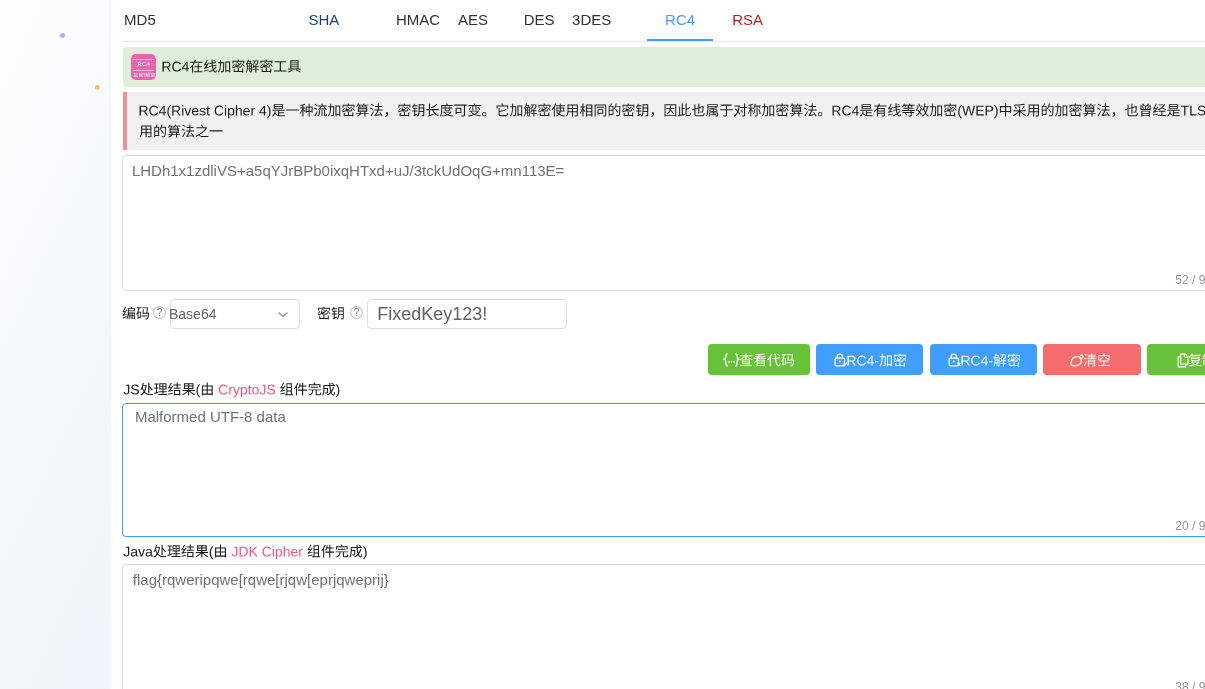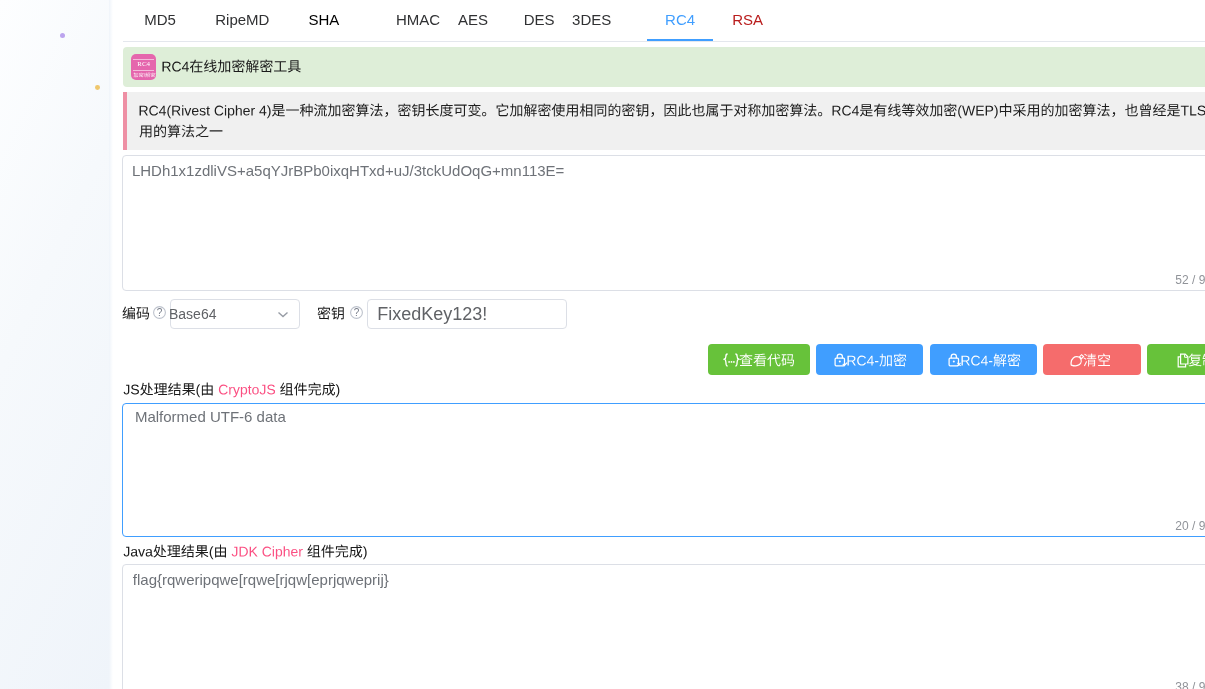--- a/index.html
+++ b/index.html
@@ -4,23 +4,22 @@
 html,body{background:#fff}
 body{font-family:"Liberation Sans",sans-serif}
 #c{position:relative;width:1205px;height:689px;overflow:hidden;background:#fff}
 .abs{position:absolute}
 </style></head><body>
 <div id="c">
 <div class="abs" style="left:0;top:0;width:109px;height:689px;background:linear-gradient(115deg,#fdfeff 0%,#f6f9fc 40%,#eff4fa 100%)"></div>
 <div class="abs" style="left:109px;top:0;width:4px;height:689px;background:linear-gradient(90deg,#eff4fa,#ffffff)"></div>
 <div class="abs" style="left:59.7px;top:33.1px;width:5.4px;height:5.4px;border-radius:50%;background:#bca4ee"></div>
 <div class="abs" style="left:94.9px;top:85.4px;width:4.8px;height:4.8px;border-radius:50%;background:#efc76d"></div>
-<div style="position:absolute;left:124.1px;top:0;width:72px;height:40px;line-height:39px;text-align:center;font-size:15px;color:#303133">MD5</div>
-    <div style="position:absolute;left:196.1px;top:0;width:92.5px;height:40px;line-height:39px;text-align:center;font-size:15px;color:#303133">RipeMD</div>
-    <div style="position:absolute;left:288.6px;top:0;width:70.5px;height:40px;line-height:39px;text-align:center;font-size:15px;color:#000000">SHA</div>
+<div style="position:absolute;left:124.1px;top:0;width:72px;height:40px;line-height:39px;font-size:15px;color:#303133">MD5</div>
+    <div style="position:absolute;left:288.6px;top:0;width:70.5px;height:40px;line-height:39px;text-align:center;font-size:15px;color:#0c4a6e">SHA</div>
     <div style="position:absolute;left:359.1px;top:0;width:81px;height:40px;line-height:39px;text-align:right;font-size:15px;color:#303133">HMAC</div>
     <div style="position:absolute;left:440.1px;top:0;width:66px;height:40px;line-height:39px;text-align:center;font-size:15px;color:#303133">AES</div>
     <div style="position:absolute;left:506.1px;top:0;width:66px;height:40px;line-height:39px;text-align:center;font-size:15px;color:#303133">DES</div>
     <div style="position:absolute;left:572.1px;top:0;width:75px;height:40px;line-height:39px;text-align:left;font-size:15px;color:#303133">3DES</div>
     <div style="position:absolute;left:647.1px;top:0;width:66px;height:40px;line-height:39px;text-align:center;font-size:15px;color:#409eff">RC4</div>
     <div style="position:absolute;left:647.1px;top:38.9px;width:66px;height:2px;background:#409eff"></div>
     <div style="position:absolute;left:713.1px;top:0;width:69px;height:40px;line-height:39px;text-align:center;font-size:15px;color:#b91c1c">RSA</div>
 <div class="abs" style="left:122.6px;top:40.9px;width:1082.4px;height:1px;background:#e4e7ed"></div>
 <div class="abs" style="left:122.5px;top:47.3px;width:1120.7px;height:40.1px;background:#deeed8;border-radius:4px"></div>
 <div class="abs" style="left:131.2px;top:53.7px;width:25px;height:26px;border-radius:5px;background:#e566ad;overflow:hidden">
@@ -112,21 +111,21 @@
     </svg>
 <div style="position:absolute;left:1188.4px;top:352.7px;line-height:0"><svg width="27.5" height="13.9" viewBox="-0.04 -12.26 27.5 13.9">
         <path fill="#fff" d="M4 -6.2V-5.2H10.5V-6.2ZM4 -7.8V-6.9H10.5V-7.8ZM3 -8.6H11.6V-4.5H3ZM3.7 -11.8 4.7 -11.5Q4.3 -10.7 3.8 -10Q3.2 -9.2 2.6 -8.6Q2 -7.9 1.3 -7.4Q1.3 -7.5 1.2 -7.7Q1 -7.9 0.9 -8Q0.8 -8.2 0.7 -8.3Q1.6 -8.9 2.4 -9.8Q3.2 -10.7 3.7 -11.8ZM3.5 -10.4H12.6V-9.5H3ZM4.8 -4.8 5.7 -4.4Q5.2 -3.8 4.6 -3.2Q4 -2.5 3.4 -2Q2.7 -1.5 2.1 -1.1Q2 -1.2 1.8 -1.3Q1.7 -1.4 1.6 -1.6Q1.4 -1.7 1.3 -1.8Q2.3 -2.3 3.2 -3.1Q4.2 -3.9 4.8 -4.8ZM4.2 -3.6H10.7V-2.8H3.5ZM10.4 -3.6H10.6L10.8 -3.6L11.5 -3.2Q10.7 -2.2 9.6 -1.4Q8.4 -0.7 7 -0.2Q5.6 0.4 4 0.7Q2.4 1 0.9 1.1Q0.8 0.9 0.7 0.6Q0.6 0.4 0.5 0.2Q2 0.1 3.5 -0.2Q5 -0.5 6.3 -0.9Q7.7 -1.3 8.7 -2Q9.8 -2.6 10.4 -3.4ZM4.2 -3.1Q4.8 -2.3 5.8 -1.8Q6.7 -1.2 7.9 -0.9Q9.1 -0.5 10.5 -0.2Q12 0 13.5 0.1Q13.3 0.3 13.2 0.5Q13 0.8 12.9 1Q11.4 0.9 10 0.6Q8.6 0.3 7.3 -0.1Q6.1 -0.6 5.1 -1.2Q4.1 -1.9 3.4 -2.7Z M23.5 -10.5H24.5V-2.7H23.5ZM26 -11.6H27V-0.3Q27 0.2 26.9 0.4Q26.7 0.7 26.4 0.9Q26.1 1 25.5 1Q24.9 1.1 24.1 1.1Q24.1 0.8 24 0.5Q23.9 0.2 23.8 0Q24.4 0 25 0Q25.5 0 25.7 0Q25.8 0 25.9 -0.1Q26 -0.2 26 -0.3ZM18 -11.7H19.1V1.1H18ZM21 -4.9H22V-1.1Q22 -0.7 21.9 -0.5Q21.8 -0.3 21.5 -0.2Q21.3 0 20.9 0Q20.5 0 19.9 0Q19.9 -0.2 19.8 -0.5Q19.7 -0.7 19.6 -0.9Q20 -0.9 20.4 -0.9Q20.7 -0.9 20.8 -0.9Q21 -0.9 21 -1.1ZM15.3 -4.9H21.4V-4H16.2V0H15.3ZM14.6 -7.3H22.5V-6.3H14.6ZM16 -9.7H21.9V-8.8H15.8ZM16 -11.4 17 -11.2Q16.7 -10.1 16.3 -9.1Q15.9 -8.1 15.5 -7.3Q15.4 -7.4 15.2 -7.5Q15.1 -7.5 14.9 -7.6Q14.7 -7.7 14.6 -7.7Q15.1 -8.4 15.4 -9.4Q15.8 -10.4 16 -11.4Z"></path>
       </svg></div>
 <div style="position:absolute;left:123.4px;top:381.9px;line-height:0"><svg width="216.9" height="15.8" viewBox="-0.28 -12.39 216.9 15.8">
         <path fill="#1b1b1b" d="M3.1 0.1Q0.7 0.1 0.2 -2.4L1.5 -2.6Q1.6 -1.8 2.1 -1.4Q2.5 -0.9 3.1 -0.9Q3.8 -0.9 4.3 -1.4Q4.7 -1.9 4.7 -2.8V-8.6H2.8V-9.6H6V-2.9Q6 -1.5 5.2 -0.7Q4.4 0.1 3.1 0.1Z M15.7 -2.7Q15.7 -1.3 14.7 -0.6Q13.6 0.1 11.7 0.1Q8.2 0.1 7.6 -2.3L8.9 -2.6Q9.1 -1.7 9.8 -1.3Q10.5 -0.9 11.8 -0.9Q13 -0.9 13.7 -1.3Q14.4 -1.8 14.4 -2.6Q14.4 -3.1 14.2 -3.4Q14 -3.7 13.6 -3.8Q13.2 -4 12.7 -4.2Q12.1 -4.3 11.5 -4.4Q10.3 -4.7 9.7 -4.9Q9.1 -5.2 8.8 -5.5Q8.4 -5.8 8.3 -6.2Q8.1 -6.7 8.1 -7.2Q8.1 -8.4 9 -9.1Q10 -9.8 11.7 -9.8Q13.4 -9.8 14.3 -9.3Q15.1 -8.8 15.5 -7.6L14.2 -7.3Q14 -8.1 13.4 -8.4Q12.8 -8.8 11.7 -8.8Q10.6 -8.8 10 -8.4Q9.4 -8 9.4 -7.3Q9.4 -6.8 9.6 -6.5Q9.8 -6.2 10.3 -6Q10.7 -5.8 12 -5.5Q12.5 -5.4 12.9 -5.3Q13.4 -5.2 13.8 -5.1Q14.2 -4.9 14.5 -4.7Q14.9 -4.5 15.1 -4.3Q15.4 -4 15.5 -3.6Q15.7 -3.2 15.7 -2.7Z M19.6 -9.5H22.7V-8.6H19.6ZM22.4 -9.5H22.6L22.8 -9.6L23.5 -9.4Q23.2 -6.5 22.4 -4.5Q21.6 -2.4 20.4 -1Q19.2 0.4 17.7 1.1Q17.6 1 17.4 0.9Q17.3 0.7 17.1 0.5Q17 0.4 16.8 0.3Q18.3 -0.4 19.5 -1.7Q20.6 -2.9 21.4 -4.8Q22.1 -6.7 22.4 -9.3ZM19.4 -7.8Q19.8 -5.9 20.4 -4.5Q21 -3.2 21.8 -2.4Q22.6 -1.6 23.5 -1.2Q24.4 -0.7 25.4 -0.6Q26.4 -0.4 27.4 -0.4Q27.6 -0.4 27.9 -0.4Q28.2 -0.4 28.6 -0.4Q29 -0.4 29.3 -0.4Q29.6 -0.4 29.8 -0.4Q29.8 -0.3 29.7 -0.1Q29.6 0.1 29.5 0.3Q29.5 0.5 29.4 0.7H29H27.4Q26.2 0.7 25.1 0.5Q24 0.3 23 -0.2Q22 -0.7 21.2 -1.6Q20.3 -2.5 19.7 -3.9Q19 -5.4 18.6 -7.5ZM19.4 -11.7 20.5 -11.4Q20.3 -10 19.9 -8.7Q19.5 -7.3 19 -6.2Q18.5 -5.1 17.9 -4.3Q17.8 -4.4 17.5 -4.6Q17.3 -4.7 17.1 -4.9Q17.6 -5.6 18.1 -6.7Q18.5 -7.7 18.9 -9Q19.2 -10.3 19.4 -11.7ZM25.6 -7.8 26.4 -8.3Q27 -7.7 27.5 -7.1Q28.1 -6.4 28.6 -5.7Q29.1 -5.1 29.5 -4.6L28.5 -4Q28.3 -4.5 27.8 -5.2Q27.3 -5.8 26.7 -6.5Q26.1 -7.2 25.6 -7.8ZM24.9 -11.7H26.1V-1.4H24.9Z M37 -7.6V-5.8H42.2V-7.6ZM37 -10.2V-8.4H42.2V-10.2ZM36 -11.1H43.2V-4.8H36ZM35.9 -3.2H43.4V-2.2H35.9ZM34.8 -0.3H43.9V0.7H34.8ZM31 -10.8H35.3V-9.8H31ZM31.1 -6.8H35.1V-5.8H31.1ZM30.8 -1.4Q31.4 -1.6 32.1 -1.8Q32.8 -2 33.6 -2.3Q34.5 -2.5 35.3 -2.8L35.4 -1.8Q34.3 -1.4 33.2 -1Q32 -0.6 31.1 -0.3ZM32.7 -10.4H33.7V-1.8L32.7 -1.6ZM39.1 -10.7H40.1V-5.3H40.1V0.1H39.1V-5.3H39.1Z M45.2 -2.6Q45.2 -2.7 45.1 -2.9Q45.1 -3.1 45 -3.3Q44.9 -3.5 44.9 -3.6Q45.1 -3.6 45.4 -3.9Q45.6 -4.1 46 -4.5Q46.2 -4.7 46.5 -5.1Q46.9 -5.6 47.3 -6.1Q47.7 -6.7 48.2 -7.4Q48.6 -8.1 49 -8.8L50 -8.2Q49.1 -6.8 48 -5.5Q47 -4.2 46 -3.1V-3.1Q46 -3.1 45.8 -3.1Q45.7 -3 45.6 -2.9Q45.4 -2.9 45.3 -2.8Q45.2 -2.7 45.2 -2.6ZM45.2 -2.6 45.2 -3.5 45.7 -3.8 49.9 -4.5Q49.9 -4.3 49.9 -4Q49.9 -3.8 50 -3.6Q48.5 -3.3 47.6 -3.2Q46.7 -3 46.2 -2.9Q45.8 -2.8 45.6 -2.7Q45.3 -2.6 45.2 -2.6ZM45.1 -6Q45.1 -6.1 45 -6.3Q45 -6.5 44.9 -6.7Q44.8 -6.9 44.8 -7Q45 -7.1 45.1 -7.3Q45.3 -7.5 45.6 -7.9Q45.7 -8 45.9 -8.4Q46.1 -8.8 46.4 -9.3Q46.7 -9.9 47 -10.5Q47.2 -11.1 47.4 -11.7L48.5 -11.2Q48.2 -10.4 47.7 -9.6Q47.3 -8.7 46.8 -8Q46.3 -7.2 45.8 -6.6V-6.6Q45.8 -6.6 45.7 -6.5Q45.6 -6.4 45.5 -6.3Q45.3 -6.3 45.2 -6.2Q45.1 -6.1 45.1 -6ZM45.1 -6 45.1 -6.8 45.6 -7.1 48.6 -7.4Q48.6 -7.2 48.5 -6.9Q48.5 -6.7 48.5 -6.5Q47.5 -6.4 46.9 -6.3Q46.2 -6.2 45.9 -6.2Q45.6 -6.1 45.4 -6.1Q45.2 -6 45.1 -6ZM44.8 -0.7Q45.5 -0.9 46.3 -1Q47.2 -1.2 48.1 -1.4Q49 -1.6 49.9 -1.7L50 -0.8Q48.7 -0.5 47.4 -0.2Q46.1 0.1 45 0.3ZM50 -9.9H57.5V-8.9H50ZM50.4 -6.7H57.3V-5.7H50.4ZM51.3 -0.4H56.4V0.5H51.3ZM53.3 -11.8H54.4V-6.2H53.3ZM50.8 -4.3H57V1.1H55.9V-3.3H51.8V1.1H50.8Z M59.2 -4.3H71.5V-3.4H59.2ZM64.8 -10.7H65.9V1.1H64.8ZM64.4 -3.9 65.3 -3.5Q64.6 -2.6 63.7 -1.8Q62.8 -1 61.7 -0.4Q60.6 0.3 59.6 0.7Q59.5 0.5 59.4 0.4Q59.2 0.2 59.1 0Q59 -0.1 58.8 -0.2Q59.6 -0.5 60.4 -0.9Q61.2 -1.2 62 -1.7Q62.7 -2.2 63.3 -2.8Q64 -3.3 64.4 -3.9ZM66.2 -4Q66.7 -3.4 67.3 -2.8Q68 -2.3 68.7 -1.8Q69.5 -1.3 70.3 -0.9Q71.1 -0.5 71.8 -0.3Q71.7 -0.2 71.6 0Q71.5 0.1 71.3 0.3Q71.2 0.5 71.1 0.6Q70.4 0.3 69.6 -0.2Q68.8 -0.6 68 -1.1Q67.2 -1.7 66.6 -2.3Q65.9 -2.9 65.4 -3.6ZM61.6 -7.9V-6.4H69.1V-7.9ZM61.6 -10.2V-8.8H69.1V-10.2ZM60.6 -11.1H70.2V-5.5H60.6Z M73.2 -3.6Q73.2 -5.6 73.8 -7.2Q74.4 -8.8 75.7 -10.1H76.9Q75.6 -8.7 75 -7.1Q74.4 -5.5 74.4 -3.6Q74.4 -1.7 75 -0.1Q75.6 1.5 76.9 2.9H75.7Q74.4 1.5 73.8 -0.1Q73.2 -1.6 73.2 -3.6Z M79.1 -4.9H88.9V-3.9H79.1ZM79.1 -0.8H88.8V0.3H79.1ZM78.6 -9H89.4V1.1H88.3V-8H79.6V1.1H78.6ZM83.4 -11.8H84.5V-0.2H83.4Z"></path>
         <path fill="#fb4f82" d="M100.3 -8.7Q98.7 -8.7 97.8 -7.7Q96.9 -6.7 96.9 -4.9Q96.9 -3.1 97.9 -2Q98.8 -0.9 100.4 -0.9Q102.4 -0.9 103.4 -2.9L104.5 -2.4Q103.9 -1.2 102.8 -0.5Q101.7 0.1 100.3 0.1Q98.8 0.1 97.8 -0.5Q96.7 -1.1 96.2 -2.2Q95.6 -3.3 95.6 -4.9Q95.6 -7.2 96.8 -8.5Q98.1 -9.8 100.3 -9.8Q101.8 -9.8 102.9 -9.2Q103.9 -8.6 104.4 -7.4L103.1 -7Q102.8 -7.8 102.1 -8.3Q101.3 -8.7 100.3 -8.7Z M106 0V-5.7Q106 -6.5 105.9 -7.4H107.1Q107.1 -6.1 107.1 -5.9H107.2Q107.5 -6.8 107.9 -7.2Q108.2 -7.5 108.9 -7.5Q109.2 -7.5 109.4 -7.5V-6.3Q109.2 -6.4 108.8 -6.4Q108 -6.4 107.6 -5.7Q107.2 -5.1 107.2 -3.9V0Z M111 2.9Q110.5 2.9 110.1 2.8V1.9Q110.4 1.9 110.7 1.9Q111.8 1.9 112.5 0.3L112.6 0L109.7 -7.4H111L112.6 -3.3Q112.6 -3.2 112.6 -3.1Q112.7 -2.9 113 -2.2Q113.2 -1.4 113.2 -1.3L113.7 -2.7L115.3 -7.4H116.6L113.8 0Q113.3 1.2 112.9 1.8Q112.5 2.3 112.1 2.6Q111.6 2.9 111 2.9Z M123.9 -3.7Q123.9 0.1 121.1 0.1Q119.4 0.1 118.8 -1.1H118.8Q118.8 -1.1 118.8 0V2.9H117.6V-5.9Q117.6 -7 117.6 -7.4H118.8Q118.8 -7.4 118.8 -7.2Q118.8 -7 118.8 -6.7Q118.8 -6.3 118.8 -6.2H118.8Q119.2 -6.9 119.7 -7.2Q120.3 -7.5 121.1 -7.5Q122.5 -7.5 123.2 -6.6Q123.9 -5.7 123.9 -3.7ZM122.6 -3.7Q122.6 -5.2 122.2 -5.9Q121.7 -6.6 120.8 -6.6Q120.1 -6.6 119.7 -6.3Q119.3 -6 119.1 -5.3Q118.8 -4.7 118.8 -3.6Q118.8 -2.2 119.3 -1.5Q119.8 -0.8 120.8 -0.8Q121.7 -0.8 122.1 -1.4Q122.6 -2.1 122.6 -3.7Z M128.2 -0.1Q127.6 0.1 127 0.1Q125.5 0.1 125.5 -1.6V-6.5H124.7V-7.4H125.6L125.9 -9.1H126.7V-7.4H128.1V-6.5H126.7V-1.8Q126.7 -1.3 126.9 -1.1Q127.1 -0.9 127.5 -0.9Q127.8 -0.9 128.2 -1Z M135.5 -3.7Q135.5 -1.8 134.7 -0.8Q133.8 0.1 132.2 0.1Q130.6 0.1 129.8 -0.9Q128.9 -1.8 128.9 -3.7Q128.9 -7.5 132.2 -7.5Q133.9 -7.5 134.7 -6.6Q135.5 -5.7 135.5 -3.7ZM134.2 -3.7Q134.2 -5.2 133.8 -5.9Q133.3 -6.6 132.3 -6.6Q131.2 -6.6 130.7 -5.9Q130.2 -5.2 130.2 -3.7Q130.2 -2.2 130.7 -1.5Q131.2 -0.8 132.2 -0.8Q133.3 -0.8 133.8 -1.5Q134.2 -2.2 134.2 -3.7Z M139.2 0.1Q136.8 0.1 136.3 -2.4L137.6 -2.6Q137.7 -1.8 138.2 -1.4Q138.6 -0.9 139.3 -0.9Q140 -0.9 140.4 -1.4Q140.8 -1.9 140.8 -2.8V-8.6H138.9V-9.6H142.1V-2.9Q142.1 -1.5 141.3 -0.7Q140.6 0.1 139.2 0.1Z M151.8 -2.7Q151.8 -1.3 150.8 -0.6Q149.7 0.1 147.8 0.1Q144.3 0.1 143.8 -2.3L145 -2.6Q145.2 -1.7 146 -1.3Q146.7 -0.9 147.9 -0.9Q149.2 -0.9 149.8 -1.3Q150.5 -1.8 150.5 -2.6Q150.5 -3.1 150.3 -3.4Q150.1 -3.7 149.7 -3.8Q149.3 -4 148.8 -4.2Q148.2 -4.3 147.6 -4.4Q146.4 -4.7 145.8 -4.9Q145.3 -5.2 144.9 -5.5Q144.6 -5.8 144.4 -6.2Q144.2 -6.7 144.2 -7.2Q144.2 -8.4 145.2 -9.1Q146.1 -9.8 147.9 -9.8Q149.5 -9.8 150.4 -9.3Q151.2 -8.8 151.6 -7.6L150.3 -7.3Q150.1 -8.1 149.5 -8.4Q148.9 -8.8 147.9 -8.8Q146.7 -8.8 146.1 -8.4Q145.5 -8 145.5 -7.3Q145.5 -6.8 145.7 -6.5Q146 -6.2 146.4 -6Q146.8 -5.8 148.2 -5.5Q148.6 -5.4 149.1 -5.3Q149.5 -5.2 149.9 -5.1Q150.3 -4.9 150.7 -4.7Q151 -4.5 151.3 -4.3Q151.5 -4 151.7 -3.6Q151.8 -3.2 151.8 -2.7Z"></path>
         <path fill="#1b1b1b" d="M161.7 -0.2H169.8V0.8H161.7ZM163.6 -7.5H168.2V-6.5H163.6ZM163.6 -3.8H168.2V-2.9H163.6ZM163.1 -11.1H168.6V0.4H167.5V-10.1H164.1V0.4H163.1ZM157.4 -2.5Q157.3 -2.7 157.3 -2.8Q157.2 -3 157.2 -3.2Q157.1 -3.4 157 -3.5Q157.3 -3.5 157.5 -3.8Q157.8 -4 158.2 -4.4Q158.4 -4.6 158.7 -5Q159.1 -5.5 159.5 -6.1Q160 -6.7 160.4 -7.4Q160.9 -8.1 161.3 -8.8L162.2 -8.3Q161.3 -6.8 160.2 -5.5Q159.1 -4.1 158.1 -3.1V-3.1Q158.1 -3.1 158 -3Q157.9 -3 157.7 -2.9Q157.6 -2.8 157.5 -2.7Q157.4 -2.6 157.4 -2.5ZM157.4 -2.5 157.3 -3.4 157.8 -3.7 162 -4.5Q162 -4.3 162 -4Q162 -3.8 162 -3.6Q160.5 -3.3 159.7 -3.2Q158.8 -3 158.4 -2.9Q157.9 -2.7 157.7 -2.7Q157.5 -2.6 157.4 -2.5ZM157.3 -5.9Q157.2 -6 157.2 -6.2Q157.1 -6.4 157.1 -6.6Q157 -6.8 156.9 -6.9Q157.1 -6.9 157.3 -7.2Q157.5 -7.4 157.8 -7.8Q157.9 -7.9 158.2 -8.3Q158.4 -8.8 158.7 -9.3Q159 -9.9 159.3 -10.5Q159.6 -11.1 159.9 -11.8L160.8 -11.3Q160.4 -10.4 159.9 -9.6Q159.5 -8.7 158.9 -7.9Q158.4 -7.1 157.9 -6.5V-6.5Q157.9 -6.5 157.8 -6.4Q157.7 -6.4 157.6 -6.3Q157.5 -6.2 157.4 -6.1Q157.3 -6 157.3 -5.9ZM157.3 -5.9 157.2 -6.7 157.8 -7 160.6 -7.3Q160.5 -7.1 160.5 -6.9Q160.5 -6.6 160.5 -6.5Q159.5 -6.3 158.9 -6.2Q158.3 -6.2 158 -6.1Q157.7 -6 157.5 -6Q157.4 -6 157.3 -5.9ZM157 -0.8Q157.6 -0.9 158.4 -1.1Q159.2 -1.3 160.1 -1.5Q161 -1.7 161.9 -1.9L162 -1Q160.7 -0.7 159.5 -0.4Q158.2 -0.1 157.2 0.2Z M178.8 -11.6H179.9V1.1H178.8ZM176.4 -11.1 177.4 -10.8Q177.2 -9.9 176.9 -8.9Q176.7 -8 176.3 -7.2Q176 -6.4 175.6 -5.7Q175.5 -5.8 175.3 -5.9Q175.2 -6 175 -6.1Q174.8 -6.2 174.7 -6.3Q175.1 -6.8 175.4 -7.6Q175.7 -8.4 176 -9.3Q176.2 -10.2 176.4 -11.1ZM176.5 -8.9H183.1V-7.9H176.3ZM174.8 -4.8H183.7V-3.7H174.8ZM174.1 -11.7 175.1 -11.4Q174.6 -10.2 174.1 -9.1Q173.5 -7.9 172.8 -6.9Q172.1 -5.9 171.4 -5.1Q171.3 -5.2 171.2 -5.4Q171.1 -5.6 171 -5.8Q170.9 -6 170.8 -6.1Q171.5 -6.8 172.1 -7.7Q172.7 -8.6 173.2 -9.6Q173.7 -10.7 174.1 -11.7ZM172.7 -8.1 173.7 -9.1 173.7 -9.1V1.1H172.7Z M187.5 -7.6H195.1V-6.7H187.5ZM185.1 -5H197.6V-4.1H185.1ZM188.9 -4.4H190Q189.9 -3.2 189.7 -2.3Q189.5 -1.4 189.1 -0.7Q188.6 -0.1 187.7 0.4Q186.9 0.8 185.5 1.1Q185.5 1 185.4 0.8Q185.3 0.7 185.2 0.5Q185.1 0.4 185 0.3Q186.2 0 187 -0.4Q187.7 -0.7 188.1 -1.3Q188.6 -1.8 188.7 -2.6Q188.9 -3.4 188.9 -4.4ZM192.4 -4.5H193.5V-0.5Q193.5 -0.3 193.6 -0.2Q193.7 -0.1 194.2 -0.1Q194.3 -0.1 194.5 -0.1Q194.8 -0.1 195.1 -0.1Q195.4 -0.1 195.7 -0.1Q196 -0.1 196.1 -0.1Q196.4 -0.1 196.5 -0.2Q196.7 -0.3 196.7 -0.7Q196.8 -1.1 196.8 -1.9Q196.9 -1.8 197.1 -1.8Q197.2 -1.7 197.4 -1.6Q197.6 -1.6 197.7 -1.5Q197.7 -0.6 197.5 0Q197.4 0.5 197.1 0.7Q196.8 0.9 196.2 0.9Q196.1 0.9 195.8 0.9Q195.5 0.9 195.1 0.9Q194.8 0.9 194.5 0.9Q194.2 0.9 194.1 0.9Q193.4 0.9 193.1 0.8Q192.7 0.6 192.6 0.3Q192.4 0 192.4 -0.5ZM185.5 -10.2H197.2V-7H196.1V-9.1H186.5V-7H185.5ZM190.2 -11.6 191.3 -11.9Q191.6 -11.4 191.9 -10.9Q192.1 -10.3 192.3 -9.9L191.2 -9.6Q191.1 -10 190.8 -10.5Q190.5 -11.1 190.2 -11.6Z M200.7 -6.5H204.2V-5.5H200.7ZM203.8 -6.5H204.8Q204.8 -6.5 204.8 -6.4Q204.8 -6.4 204.8 -6.2Q204.8 -6.1 204.8 -6.1Q204.8 -4.5 204.7 -3.5Q204.7 -2.5 204.6 -2Q204.5 -1.5 204.4 -1.3Q204.2 -1.1 204 -1.1Q203.8 -1 203.5 -0.9Q203.3 -0.9 202.8 -0.9Q202.4 -0.9 201.9 -1Q201.8 -1.2 201.8 -1.4Q201.7 -1.7 201.6 -1.9Q202 -1.9 202.5 -1.9Q202.9 -1.9 203 -1.9Q203.2 -1.9 203.3 -1.9Q203.4 -1.9 203.5 -2Q203.6 -2.1 203.7 -2.6Q203.7 -3 203.7 -3.9Q203.8 -4.8 203.8 -6.3ZM207.7 -11.1 208.4 -11.7Q208.8 -11.5 209.3 -11.2Q209.8 -10.9 210.2 -10.6Q210.6 -10.3 210.9 -10.1L210.3 -9.4Q210 -9.6 209.6 -9.9Q209.1 -10.2 208.7 -10.5Q208.2 -10.8 207.7 -11.1ZM209.8 -7.3 210.8 -7Q209.9 -4.3 208.4 -2.2Q206.8 -0.2 204.7 1.1Q204.6 0.9 204.4 0.8Q204.3 0.6 204.2 0.5Q204 0.3 203.9 0.2Q206 -0.9 207.5 -2.8Q209 -4.7 209.8 -7.3ZM200.8 -9.4H211.7V-8.4H200.8ZM200.1 -9.4H201.2V-5.4Q201.2 -4.7 201.2 -3.8Q201.1 -3 201 -2.1Q200.8 -1.2 200.5 -0.3Q200.2 0.5 199.7 1.2Q199.7 1.1 199.5 1Q199.3 0.8 199.2 0.7Q199 0.6 198.9 0.5Q199.4 -0.4 199.7 -1.4Q200 -2.4 200.1 -3.5Q200.1 -4.5 200.1 -5.4ZM206 -11.7H207.1Q207 -9.8 207.2 -8.1Q207.4 -6.3 207.6 -4.8Q207.9 -3.4 208.3 -2.3Q208.7 -1.2 209.2 -0.6Q209.7 -0.1 210.2 -0.1Q210.5 -0.1 210.7 -0.7Q210.8 -1.2 210.9 -2.6Q211 -2.5 211.3 -2.3Q211.6 -2.1 211.8 -2.1Q211.7 -0.9 211.5 -0.2Q211.3 0.5 211 0.7Q210.7 1 210.1 1Q209.4 1 208.8 0.5Q208.2 0.1 207.8 -0.8Q207.3 -1.7 207 -2.8Q206.7 -4 206.4 -5.5Q206.2 -6.9 206.1 -8.5Q206 -10.1 206 -11.7Z M216.1 -3.6Q216.1 -1.6 215.5 -0.1Q214.9 1.5 213.6 2.9H212.4Q213.7 1.5 214.3 -0.1Q214.9 -1.7 214.9 -3.6Q214.9 -5.5 214.3 -7.1Q213.7 -8.7 212.4 -10.1H213.6Q214.9 -8.8 215.5 -7.2Q216.1 -5.6 216.1 -3.6Z"></path>
       </svg></div>
 <div class="abs" style="left:122.3px;top:403.4px;width:1120.9px;height:133.4px;background:#fff;border:1px solid #409eff;border-radius:4px"></div>
-<div class="abs" style="left:134.9px;top:405.5px;font-size:15px;line-height:21px;color:#6e7278">Malformed UTF-6 data</div>
+<div class="abs" style="left:134.9px;top:405.5px;font-size:15px;line-height:21px;color:#6e7278">Malformed UTF-8 data</div>
 <div class="abs" style="left:1175.3px;top:519.4px;font-size:12px;line-height:14px;color:#909399;white-space:nowrap">20 / 99999</div>
 <div style="position:absolute;left:122.7px;top:544.3px;line-height:0"><svg width="244.2" height="15.8" viewBox="-0.28 -12.39 244.2 15.8">
         <path fill="#1b1b1b" d="M3.1 0.1Q0.7 0.1 0.2 -2.4L1.5 -2.6Q1.6 -1.8 2.1 -1.4Q2.5 -0.9 3.1 -0.9Q3.8 -0.9 4.3 -1.4Q4.7 -1.9 4.7 -2.8V-8.6H2.8V-9.6H6V-2.9Q6 -1.5 5.2 -0.7Q4.4 0.1 3.1 0.1Z M9.8 0.1Q8.7 0.1 8.2 -0.5Q7.6 -1 7.6 -2.1Q7.6 -3.2 8.4 -3.8Q9.1 -4.4 10.8 -4.5L12.4 -4.5V-4.9Q12.4 -5.8 12.1 -6.2Q11.7 -6.6 10.9 -6.6Q10 -6.6 9.7 -6.3Q9.3 -6 9.2 -5.4L7.9 -5.5Q8.2 -7.5 10.9 -7.5Q12.3 -7.5 13 -6.9Q13.7 -6.3 13.7 -5V-1.9Q13.7 -1.3 13.8 -1Q14 -0.8 14.4 -0.8Q14.6 -0.8 14.8 -0.8V0Q14.3 0.1 13.8 0.1Q13.2 0.1 12.8 -0.3Q12.5 -0.6 12.5 -1.4H12.4Q12 -0.6 11.4 -0.2Q10.7 0.1 9.8 0.1ZM10.1 -0.8Q10.8 -0.8 11.3 -1.1Q11.8 -1.4 12.1 -1.9Q12.4 -2.5 12.4 -3V-3.7L11.1 -3.6Q10.2 -3.6 9.8 -3.4Q9.3 -3.3 9.1 -2.9Q8.9 -2.6 8.9 -2Q8.9 -1.4 9.2 -1.1Q9.5 -0.8 10.1 -0.8Z M19 0H17.5L14.8 -7.4H16.1L17.8 -2.6Q17.9 -2.3 18.2 -1L18.5 -1.8L18.8 -2.6L20.4 -7.4H21.7Z M24.6 0.1Q23.5 0.1 22.9 -0.5Q22.4 -1 22.4 -2.1Q22.4 -3.2 23.1 -3.8Q23.9 -4.4 25.6 -4.5L27.2 -4.5V-4.9Q27.2 -5.8 26.9 -6.2Q26.5 -6.6 25.6 -6.6Q24.8 -6.6 24.4 -6.3Q24.1 -6 24 -5.4L22.7 -5.5Q23 -7.5 25.7 -7.5Q27.1 -7.5 27.8 -6.9Q28.5 -6.3 28.5 -5V-1.9Q28.5 -1.3 28.6 -1Q28.8 -0.8 29.2 -0.8Q29.3 -0.8 29.6 -0.8V0Q29.1 0.1 28.6 0.1Q27.9 0.1 27.6 -0.3Q27.3 -0.6 27.3 -1.4H27.2Q26.8 -0.6 26.1 -0.2Q25.5 0.1 24.6 0.1ZM24.9 -0.8Q25.6 -0.8 26.1 -1.1Q26.6 -1.4 26.9 -1.9Q27.2 -2.5 27.2 -3V-3.7L25.9 -3.6Q25 -3.6 24.6 -3.4Q24.1 -3.3 23.9 -2.9Q23.6 -2.6 23.6 -2Q23.6 -1.4 24 -1.1Q24.3 -0.8 24.9 -0.8Z M32.9 -9.5H35.9V-8.6H32.9ZM35.6 -9.5H35.8L36 -9.6L36.7 -9.4Q36.4 -6.5 35.6 -4.5Q34.8 -2.4 33.6 -1Q32.4 0.4 30.9 1.1Q30.8 1 30.7 0.9Q30.5 0.7 30.4 0.5Q30.2 0.4 30 0.3Q31.6 -0.4 32.7 -1.7Q33.9 -2.9 34.6 -4.8Q35.3 -6.7 35.6 -9.3ZM32.6 -7.8Q33 -5.9 33.6 -4.5Q34.3 -3.2 35 -2.4Q35.8 -1.6 36.7 -1.2Q37.6 -0.7 38.6 -0.6Q39.6 -0.4 40.6 -0.4Q40.8 -0.4 41.1 -0.4Q41.4 -0.4 41.8 -0.4Q42.2 -0.4 42.5 -0.4Q42.9 -0.4 43.1 -0.4Q43 -0.3 42.9 -0.1Q42.8 0.1 42.8 0.3Q42.7 0.5 42.6 0.7H42.2H40.6Q39.4 0.7 38.3 0.5Q37.2 0.3 36.2 -0.2Q35.2 -0.7 34.4 -1.6Q33.5 -2.5 32.9 -3.9Q32.2 -5.4 31.8 -7.5ZM32.7 -11.7 33.8 -11.4Q33.5 -10 33.1 -8.7Q32.8 -7.3 32.3 -6.2Q31.8 -5.1 31.2 -4.3Q31 -4.4 30.8 -4.6Q30.5 -4.7 30.3 -4.9Q30.9 -5.6 31.3 -6.7Q31.8 -7.7 32.1 -9Q32.5 -10.3 32.7 -11.7ZM38.8 -7.8 39.7 -8.3Q40.2 -7.7 40.8 -7.1Q41.4 -6.4 41.9 -5.7Q42.4 -5.1 42.7 -4.6L41.8 -4Q41.5 -4.5 41 -5.2Q40.5 -5.8 39.9 -6.5Q39.4 -7.2 38.8 -7.8ZM38.2 -11.7H39.3V-1.4H38.2Z M50.2 -7.6V-5.8H55.4V-7.6ZM50.2 -10.2V-8.4H55.4V-10.2ZM49.3 -11.1H56.4V-4.8H49.3ZM49.1 -3.2H56.6V-2.2H49.1ZM48 -0.3H57.1V0.7H48ZM44.2 -10.8H48.6V-9.8H44.2ZM44.4 -6.8H48.4V-5.8H44.4ZM44.1 -1.4Q44.6 -1.6 45.4 -1.8Q46.1 -2 46.9 -2.3Q47.7 -2.5 48.5 -2.8L48.7 -1.8Q47.5 -1.4 46.4 -1Q45.3 -0.6 44.3 -0.3ZM46 -10.4H47V-1.8L46 -1.6ZM52.4 -10.7H53.3V-5.3H53.4V0.1H52.3V-5.3H52.4Z M58.5 -2.6Q58.4 -2.7 58.4 -2.9Q58.3 -3.1 58.2 -3.3Q58.2 -3.5 58.1 -3.6Q58.3 -3.6 58.6 -3.9Q58.9 -4.1 59.2 -4.5Q59.4 -4.7 59.7 -5.1Q60.1 -5.6 60.5 -6.1Q61 -6.7 61.4 -7.4Q61.9 -8.1 62.2 -8.8L63.2 -8.2Q62.3 -6.8 61.3 -5.5Q60.2 -4.2 59.2 -3.1V-3.1Q59.2 -3.1 59.1 -3.1Q59 -3 58.8 -2.9Q58.7 -2.9 58.6 -2.8Q58.5 -2.7 58.5 -2.6ZM58.5 -2.6 58.4 -3.5 59 -3.8 63.1 -4.5Q63.1 -4.3 63.2 -4Q63.2 -3.8 63.2 -3.6Q61.7 -3.3 60.8 -3.2Q60 -3 59.5 -2.9Q59 -2.8 58.8 -2.7Q58.6 -2.6 58.5 -2.6ZM58.4 -6Q58.3 -6.1 58.3 -6.3Q58.2 -6.5 58.1 -6.7Q58.1 -6.9 58 -7Q58.2 -7.1 58.4 -7.3Q58.6 -7.5 58.8 -7.9Q58.9 -8 59.1 -8.4Q59.4 -8.8 59.6 -9.3Q59.9 -9.9 60.2 -10.5Q60.5 -11.1 60.7 -11.7L61.8 -11.2Q61.4 -10.4 61 -9.6Q60.5 -8.7 60 -8Q59.6 -7.2 59.1 -6.6V-6.6Q59.1 -6.6 59 -6.5Q58.9 -6.4 58.7 -6.3Q58.6 -6.3 58.5 -6.2Q58.4 -6.1 58.4 -6ZM58.4 -6 58.3 -6.8 58.9 -7.1 61.8 -7.4Q61.8 -7.2 61.8 -6.9Q61.7 -6.7 61.7 -6.5Q60.7 -6.4 60.1 -6.3Q59.5 -6.2 59.1 -6.2Q58.8 -6.1 58.6 -6.1Q58.5 -6 58.4 -6ZM58.1 -0.7Q58.7 -0.9 59.6 -1Q60.4 -1.2 61.3 -1.4Q62.2 -1.6 63.2 -1.7L63.3 -0.8Q61.9 -0.5 60.6 -0.2Q59.3 0.1 58.2 0.3ZM63.3 -9.9H70.8V-8.9H63.3ZM63.6 -6.7H70.5V-5.7H63.6ZM64.6 -0.4H69.6V0.5H64.6ZM66.5 -11.8H67.6V-6.2H66.5ZM64 -4.3H70.2V1.1H69.1V-3.3H65V1.1H64Z M72.4 -4.3H84.7V-3.4H72.4ZM78 -10.7H79.1V1.1H78ZM77.6 -3.9 78.5 -3.5Q77.9 -2.6 76.9 -1.8Q76 -1 74.9 -0.4Q73.9 0.3 72.8 0.7Q72.7 0.5 72.6 0.4Q72.5 0.2 72.3 0Q72.2 -0.1 72.1 -0.2Q72.9 -0.5 73.7 -0.9Q74.5 -1.2 75.2 -1.7Q76 -2.2 76.6 -2.8Q77.2 -3.3 77.6 -3.9ZM79.4 -4Q79.9 -3.4 80.6 -2.8Q81.2 -2.3 82 -1.8Q82.7 -1.3 83.5 -0.9Q84.3 -0.5 85.1 -0.3Q85 -0.2 84.8 0Q84.7 0.1 84.6 0.3Q84.5 0.5 84.4 0.6Q83.6 0.3 82.8 -0.2Q82 -0.6 81.2 -1.1Q80.5 -1.7 79.8 -2.3Q79.1 -2.9 78.6 -3.6ZM74.9 -7.9V-6.4H82.3V-7.9ZM74.9 -10.2V-8.8H82.3V-10.2ZM73.8 -11.1H83.4V-5.5H73.8Z M86.4 -3.6Q86.4 -5.6 87.1 -7.2Q87.7 -8.8 89 -10.1H90.2Q88.9 -8.7 88.3 -7.1Q87.7 -5.5 87.7 -3.6Q87.7 -1.7 88.3 -0.1Q88.9 1.5 90.2 2.9H89Q87.7 1.5 87.1 -0.1Q86.4 -1.6 86.4 -3.6Z M92.3 -4.9H102.1V-3.9H92.3ZM92.3 -0.8H102.1V0.3H92.3ZM91.8 -9H102.7V1.1H101.6V-8H92.9V1.1H91.8ZM96.7 -11.8H97.7V-0.2H96.7Z"></path>
         <path fill="#fb4f82" d="M111.2 0.1Q108.8 0.1 108.3 -2.4L109.6 -2.6Q109.7 -1.8 110.2 -1.4Q110.6 -0.9 111.3 -0.9Q112 -0.9 112.4 -1.4Q112.8 -1.9 112.8 -2.8V-8.6H110.9V-9.6H114.1V-2.9Q114.1 -1.5 113.3 -0.7Q112.6 0.1 111.2 0.1Z M124.6 -4.9Q124.6 -3.4 124 -2.3Q123.4 -1.2 122.3 -0.6Q121.3 0 119.9 0H116.3V-9.6H119.5Q121.9 -9.6 123.2 -8.4Q124.6 -7.2 124.6 -4.9ZM123.3 -4.9Q123.3 -6.7 122.3 -7.6Q121.3 -8.6 119.4 -8.6H117.6V-1H119.7Q120.8 -1 121.6 -1.5Q122.4 -2 122.8 -2.9Q123.3 -3.7 123.3 -4.9Z M132.8 0 128.9 -4.6 127.7 -3.7V0H126.4V-9.6H127.7V-4.8L132.3 -9.6H133.9L129.8 -5.4L134.4 0Z M143.9 -8.7Q142.3 -8.7 141.4 -7.7Q140.5 -6.7 140.5 -4.9Q140.5 -3.1 141.4 -2Q142.4 -0.9 143.9 -0.9Q146 -0.9 147 -2.9L148 -2.4Q147.4 -1.2 146.4 -0.5Q145.3 0.1 143.9 0.1Q142.4 0.1 141.4 -0.5Q140.3 -1.1 139.7 -2.2Q139.2 -3.3 139.2 -4.9Q139.2 -7.2 140.4 -8.5Q141.7 -9.8 143.9 -9.8Q145.4 -9.8 146.4 -9.2Q147.5 -8.6 148 -7.4L146.7 -7Q146.4 -7.8 145.6 -8.3Q144.9 -8.7 143.9 -8.7Z M149.5 -9V-10.1H150.7V-9ZM149.5 0V-7.4H150.7V0Z M158.9 -3.7Q158.9 0.1 156.2 0.1Q154.5 0.1 153.9 -1.1H153.8Q153.9 -1.1 153.9 0V2.9H152.6V-5.9Q152.6 -7 152.6 -7.4H153.8Q153.8 -7.4 153.8 -7.2Q153.8 -7 153.8 -6.7Q153.8 -6.3 153.8 -6.2H153.9Q154.2 -6.9 154.7 -7.2Q155.3 -7.5 156.2 -7.5Q157.5 -7.5 158.2 -6.6Q158.9 -5.7 158.9 -3.7ZM157.6 -3.7Q157.6 -5.2 157.2 -5.9Q156.8 -6.6 155.8 -6.6Q155.1 -6.6 154.7 -6.3Q154.3 -6 154.1 -5.3Q153.9 -4.7 153.9 -3.6Q153.9 -2.2 154.3 -1.5Q154.8 -0.8 155.8 -0.8Q156.7 -0.8 157.2 -1.4Q157.6 -2.1 157.6 -3.7Z M161.6 -6.1Q162 -6.9 162.6 -7.2Q163.1 -7.5 164 -7.5Q165.2 -7.5 165.8 -6.9Q166.3 -6.3 166.3 -4.9V0H165.1V-4.7Q165.1 -5.5 165 -5.8Q164.8 -6.2 164.5 -6.4Q164.2 -6.6 163.6 -6.6Q162.7 -6.6 162.2 -6Q161.7 -5.4 161.7 -4.4V0H160.4V-10.1H161.7V-7.5Q161.7 -7.1 161.6 -6.6Q161.6 -6.2 161.6 -6.1Z M169.1 -3.4Q169.1 -2.2 169.7 -1.5Q170.2 -0.8 171.2 -0.8Q172 -0.8 172.5 -1.1Q173 -1.4 173.1 -1.9L174.2 -1.6Q173.6 0.1 171.2 0.1Q169.6 0.1 168.7 -0.8Q167.8 -1.8 167.8 -3.7Q167.8 -5.6 168.7 -6.6Q169.6 -7.5 171.2 -7.5Q174.4 -7.5 174.4 -3.6V-3.4ZM173.1 -4.4Q173 -5.6 172.6 -6.1Q172.1 -6.6 171.1 -6.6Q170.2 -6.6 169.7 -6Q169.2 -5.4 169.2 -4.4Z M176 0V-5.7Q176 -6.5 176 -7.4H177.1Q177.2 -6.1 177.2 -5.9H177.2Q177.5 -6.8 177.9 -7.2Q178.3 -7.5 179 -7.5Q179.2 -7.5 179.5 -7.5V-6.3Q179.2 -6.4 178.8 -6.4Q178 -6.4 177.6 -5.7Q177.2 -5.1 177.2 -3.9V0Z"></path>
         <path fill="#1b1b1b" d="M188.9 -0.2H197V0.8H188.9ZM190.9 -7.5H195.5V-6.5H190.9ZM190.9 -3.8H195.5V-2.9H190.9ZM190.3 -11.1H195.8V0.4H194.8V-10.1H191.3V0.4H190.3ZM184.6 -2.5Q184.6 -2.7 184.5 -2.8Q184.5 -3 184.4 -3.2Q184.3 -3.4 184.3 -3.5Q184.5 -3.5 184.8 -3.8Q185.1 -4 185.4 -4.4Q185.6 -4.6 186 -5Q186.3 -5.5 186.8 -6.1Q187.2 -6.7 187.7 -7.4Q188.2 -8.1 188.6 -8.8L189.4 -8.3Q188.5 -6.8 187.4 -5.5Q186.4 -4.1 185.3 -3.1V-3.1Q185.3 -3.1 185.2 -3Q185.1 -3 185 -2.9Q184.8 -2.8 184.7 -2.7Q184.6 -2.6 184.6 -2.5ZM184.6 -2.5 184.6 -3.4 185.1 -3.7 189.2 -4.5Q189.2 -4.3 189.2 -4Q189.2 -3.8 189.2 -3.6Q187.8 -3.3 186.9 -3.2Q186.1 -3 185.6 -2.9Q185.1 -2.7 184.9 -2.7Q184.7 -2.6 184.6 -2.5ZM184.5 -5.9Q184.5 -6 184.4 -6.2Q184.4 -6.4 184.3 -6.6Q184.2 -6.8 184.2 -6.9Q184.4 -6.9 184.6 -7.2Q184.8 -7.4 185 -7.8Q185.1 -7.9 185.4 -8.3Q185.7 -8.8 186 -9.3Q186.3 -9.9 186.6 -10.5Q186.9 -11.1 187.1 -11.8L188 -11.3Q187.7 -10.4 187.2 -9.6Q186.7 -8.7 186.2 -7.9Q185.7 -7.1 185.1 -6.5V-6.5Q185.1 -6.5 185.1 -6.4Q185 -6.4 184.8 -6.3Q184.7 -6.2 184.6 -6.1Q184.5 -6 184.5 -5.9ZM184.5 -5.9 184.5 -6.7 185 -7 187.8 -7.3Q187.8 -7.1 187.7 -6.9Q187.7 -6.6 187.7 -6.5Q186.8 -6.3 186.2 -6.2Q185.6 -6.2 185.2 -6.1Q184.9 -6 184.8 -6Q184.6 -6 184.5 -5.9ZM184.3 -0.8Q184.9 -0.9 185.7 -1.1Q186.4 -1.3 187.3 -1.5Q188.2 -1.7 189.1 -1.9L189.2 -1Q188 -0.7 186.7 -0.4Q185.5 -0.1 184.5 0.2Z M206 -11.6H207.1V1.1H206ZM203.6 -11.1 204.6 -10.8Q204.5 -9.9 204.2 -8.9Q203.9 -8 203.6 -7.2Q203.2 -6.4 202.8 -5.7Q202.7 -5.8 202.6 -5.9Q202.4 -6 202.2 -6.1Q202 -6.2 201.9 -6.3Q202.3 -6.8 202.7 -7.6Q203 -8.4 203.2 -9.3Q203.5 -10.2 203.6 -11.1ZM203.8 -8.9H210.3V-7.9H203.5ZM202 -4.8H210.9V-3.7H202ZM201.3 -11.7 202.3 -11.4Q201.9 -10.2 201.3 -9.1Q200.7 -7.9 200 -6.9Q199.4 -5.9 198.6 -5.1Q198.6 -5.2 198.5 -5.4Q198.4 -5.6 198.3 -5.8Q198.1 -6 198 -6.1Q198.7 -6.8 199.3 -7.7Q199.9 -8.6 200.4 -9.6Q201 -10.7 201.3 -11.7ZM199.9 -8.1 200.9 -9.1 200.9 -9.1V1.1H199.9Z M214.8 -7.6H222.4V-6.7H214.8ZM212.4 -5H224.8V-4.1H212.4ZM216.2 -4.4H217.2Q217.2 -3.2 217 -2.3Q216.8 -1.4 216.3 -0.7Q215.8 -0.1 215 0.4Q214.1 0.8 212.8 1.1Q212.7 1 212.6 0.8Q212.5 0.7 212.4 0.5Q212.3 0.4 212.2 0.3Q213.5 0 214.2 -0.4Q215 -0.7 215.4 -1.3Q215.8 -1.8 216 -2.6Q216.1 -3.4 216.2 -4.4ZM219.7 -4.5H220.7V-0.5Q220.7 -0.3 220.9 -0.2Q221 -0.1 221.4 -0.1Q221.5 -0.1 221.8 -0.1Q222 -0.1 222.4 -0.1Q222.7 -0.1 223 -0.1Q223.2 -0.1 223.4 -0.1Q223.6 -0.1 223.8 -0.2Q223.9 -0.3 224 -0.7Q224 -1.1 224 -1.9Q224.2 -1.8 224.3 -1.8Q224.5 -1.7 224.7 -1.6Q224.9 -1.6 225 -1.5Q224.9 -0.6 224.8 0Q224.6 0.5 224.3 0.7Q224 0.9 223.5 0.9Q223.4 0.9 223.1 0.9Q222.8 0.9 222.4 0.9Q222 0.9 221.7 0.9Q221.4 0.9 221.3 0.9Q220.7 0.9 220.3 0.8Q220 0.6 219.8 0.3Q219.7 0 219.7 -0.5ZM212.7 -10.2H224.4V-7H223.3V-9.1H213.8V-7H212.7ZM217.5 -11.6 218.5 -11.9Q218.8 -11.4 219.1 -10.9Q219.4 -10.3 219.5 -9.9L218.4 -9.6Q218.3 -10 218 -10.5Q217.8 -11.1 217.5 -11.6Z M228 -6.5H231.5V-5.5H228ZM231.1 -6.5H232.1Q232.1 -6.5 232.1 -6.4Q232.1 -6.4 232.1 -6.2Q232.1 -6.1 232.1 -6.1Q232 -4.5 232 -3.5Q231.9 -2.5 231.9 -2Q231.8 -1.5 231.6 -1.3Q231.5 -1.1 231.3 -1.1Q231.1 -1 230.8 -0.9Q230.5 -0.9 230.1 -0.9Q229.6 -0.9 229.1 -1Q229.1 -1.2 229 -1.4Q228.9 -1.7 228.8 -1.9Q229.3 -1.9 229.7 -1.9Q230.1 -1.9 230.3 -1.9Q230.4 -1.9 230.5 -1.9Q230.6 -1.9 230.7 -2Q230.8 -2.1 230.9 -2.6Q231 -3 231 -3.9Q231 -4.8 231.1 -6.3ZM235 -11.1 235.6 -11.7Q236.1 -11.5 236.5 -11.2Q237 -10.9 237.5 -10.6Q237.9 -10.3 238.2 -10.1L237.5 -9.4Q237.2 -9.6 236.8 -9.9Q236.4 -10.2 235.9 -10.5Q235.4 -10.8 235 -11.1ZM237 -7.3 238.1 -7Q237.2 -4.3 235.6 -2.2Q234 -0.2 231.9 1.1Q231.8 0.9 231.7 0.8Q231.5 0.6 231.4 0.5Q231.2 0.3 231.1 0.2Q233.3 -0.9 234.7 -2.8Q236.2 -4.7 237 -7.3ZM228.1 -9.4H238.9V-8.4H228.1ZM227.4 -9.4H228.5V-5.4Q228.5 -4.7 228.4 -3.8Q228.4 -3 228.2 -2.1Q228.1 -1.2 227.8 -0.3Q227.5 0.5 227 1.2Q226.9 1.1 226.7 1Q226.6 0.8 226.4 0.7Q226.2 0.6 226.1 0.5Q226.7 -0.4 227 -1.4Q227.2 -2.4 227.3 -3.5Q227.4 -4.5 227.4 -5.4ZM233.2 -11.7H234.3Q234.3 -9.8 234.4 -8.1Q234.6 -6.3 234.9 -4.8Q235.2 -3.4 235.6 -2.3Q236 -1.2 236.4 -0.6Q236.9 -0.1 237.5 -0.1Q237.8 -0.1 237.9 -0.7Q238.1 -1.2 238.1 -2.6Q238.3 -2.5 238.5 -2.3Q238.8 -2.1 239 -2.1Q238.9 -0.9 238.7 -0.2Q238.6 0.5 238.2 0.7Q237.9 1 237.4 1Q236.7 1 236.1 0.5Q235.5 0.1 235 -0.8Q234.6 -1.7 234.2 -2.8Q233.9 -4 233.7 -5.5Q233.4 -6.9 233.3 -8.5Q233.2 -10.1 233.2 -11.7Z M243.4 -3.6Q243.4 -1.6 242.8 -0.1Q242.1 1.5 240.9 2.9H239.7Q241 1.5 241.6 -0.1Q242.1 -1.7 242.1 -3.6Q242.1 -5.5 241.6 -7.1Q241 -8.7 239.7 -10.1H240.9Q242.2 -8.8 242.8 -7.2Q243.4 -5.6 243.4 -3.6Z"></path>
       </svg></div>
 <div class="abs" style="left:122.3px;top:564.4px;width:1120.9px;height:133.4px;background:#fff;border:1px solid #dcdfe6;border-radius:4px"></div>
 <div class="abs" style="left:132.8px;top:569.2px;font-size:15px;line-height:21px;color:#6e7278">flag{rqweripqwe[rqwe[rjqw[eprjqweprij}</div>
 <div class="abs" style="left:1175.3px;top:679.6px;font-size:12px;line-height:14px;color:#909399;white-space:nowrap">38 / 99999</div>
   </div>

